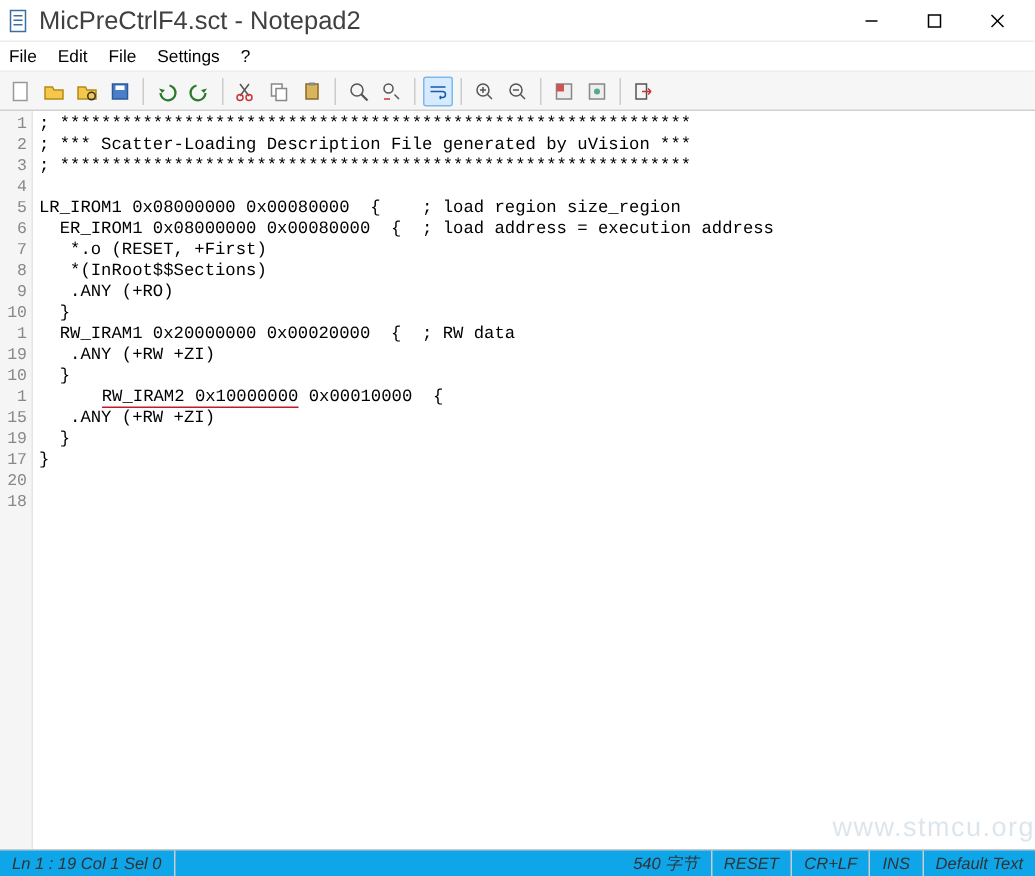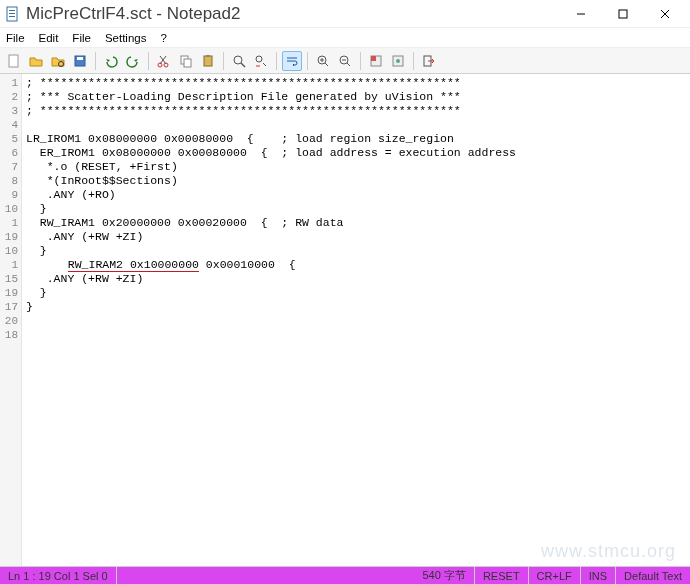--- a/index.html
+++ b/index.html
@@ -12,24 +12,24 @@
   .menubar { height: 20px; display: flex; align-items: center; padding: 0 4px; gap: 10px; font-size: 11.5px; color: #000; border-bottom: 1px solid #eee; }
   .menubar span { padding: 1px 2px; }
   .toolbar { height: 26px; display: flex; align-items: center; padding: 2px 4px; gap: 2px; border-bottom: 1px solid #d0d0d0; background: #f6f6f6; }
   .toolbar .tbtn { width: 20px; height: 20px; display: flex; align-items: center; justify-content: center; border: 1px solid transparent; border-radius: 2px; }
   .toolbar .tbtn.active { background: #d6ebff; border-color: #7fb8ea; }
   .toolbar .sep { width: 1px; height: 18px; background: #ccc; margin: 0 3px; }
   .editor-wrap { display: flex; height: calc(584px - 28px - 20px - 26px - 18px); background: #fff; }
   .gutter { width: 22px; background: #f5f5f5; border-right: 1px solid #e5e5e5; font-family: Consolas, "Courier New", monospace; font-size: 11px; color: #888; text-align: right; padding: 2px 3px 0 0; line-height: 14px; }
   .code { flex: 1; font-family: Consolas, "Courier New", monospace; font-size: 11.5px; color: #000; padding: 2px 0 0 4px; line-height: 14px; white-space: pre; position: relative; }
   .ul { border-bottom: 1.5px solid #c01c28; margin-left: 28px; }
-  .statusbar { height: 18px; background: #d946ef; border-top: 1px solid #ccc; display: flex; align-items: flex-start; font-size: 11px; color: #333; }
+  .statusbar { height: 18px; background: #0ea5e9; border-top: 1px solid #ccc; display: flex; align-items: flex-start; font-size: 11px; color: #333; font-style: italic; }
   .statusbar .cell { padding: 0 8px; border-right: 1px solid #ccc; height: 100%; display: flex; align-items: center; }
   .statusbar .spacer { flex: 1; }
-  .watermark { position: absolute; right: 14px; bottom: 22px; font-size: 18px; color: rgba(120,150,180,0.25); font-family: Arial; letter-spacing: 1px; pointer-events: none; }
+  .watermark { position: absolute; right: 0; bottom: 22px; font-size: 18px; color: rgba(120,150,180,0.25); font-family: Arial; letter-spacing: 1px; pointer-events: none; }
   svg { display: block; }
 </style>
 </head>
 <body>
 
 <div class="titlebar">
   <span class="icon">
     <svg width="16" height="16" viewBox="0 0 16 16">
         <rect x="3" y="1" width="10" height="14" fill="#fff" stroke="#3b6ea5"></rect>
         <rect x="5" y="4" width="6" height="1" fill="#3b6ea5"></rect>

